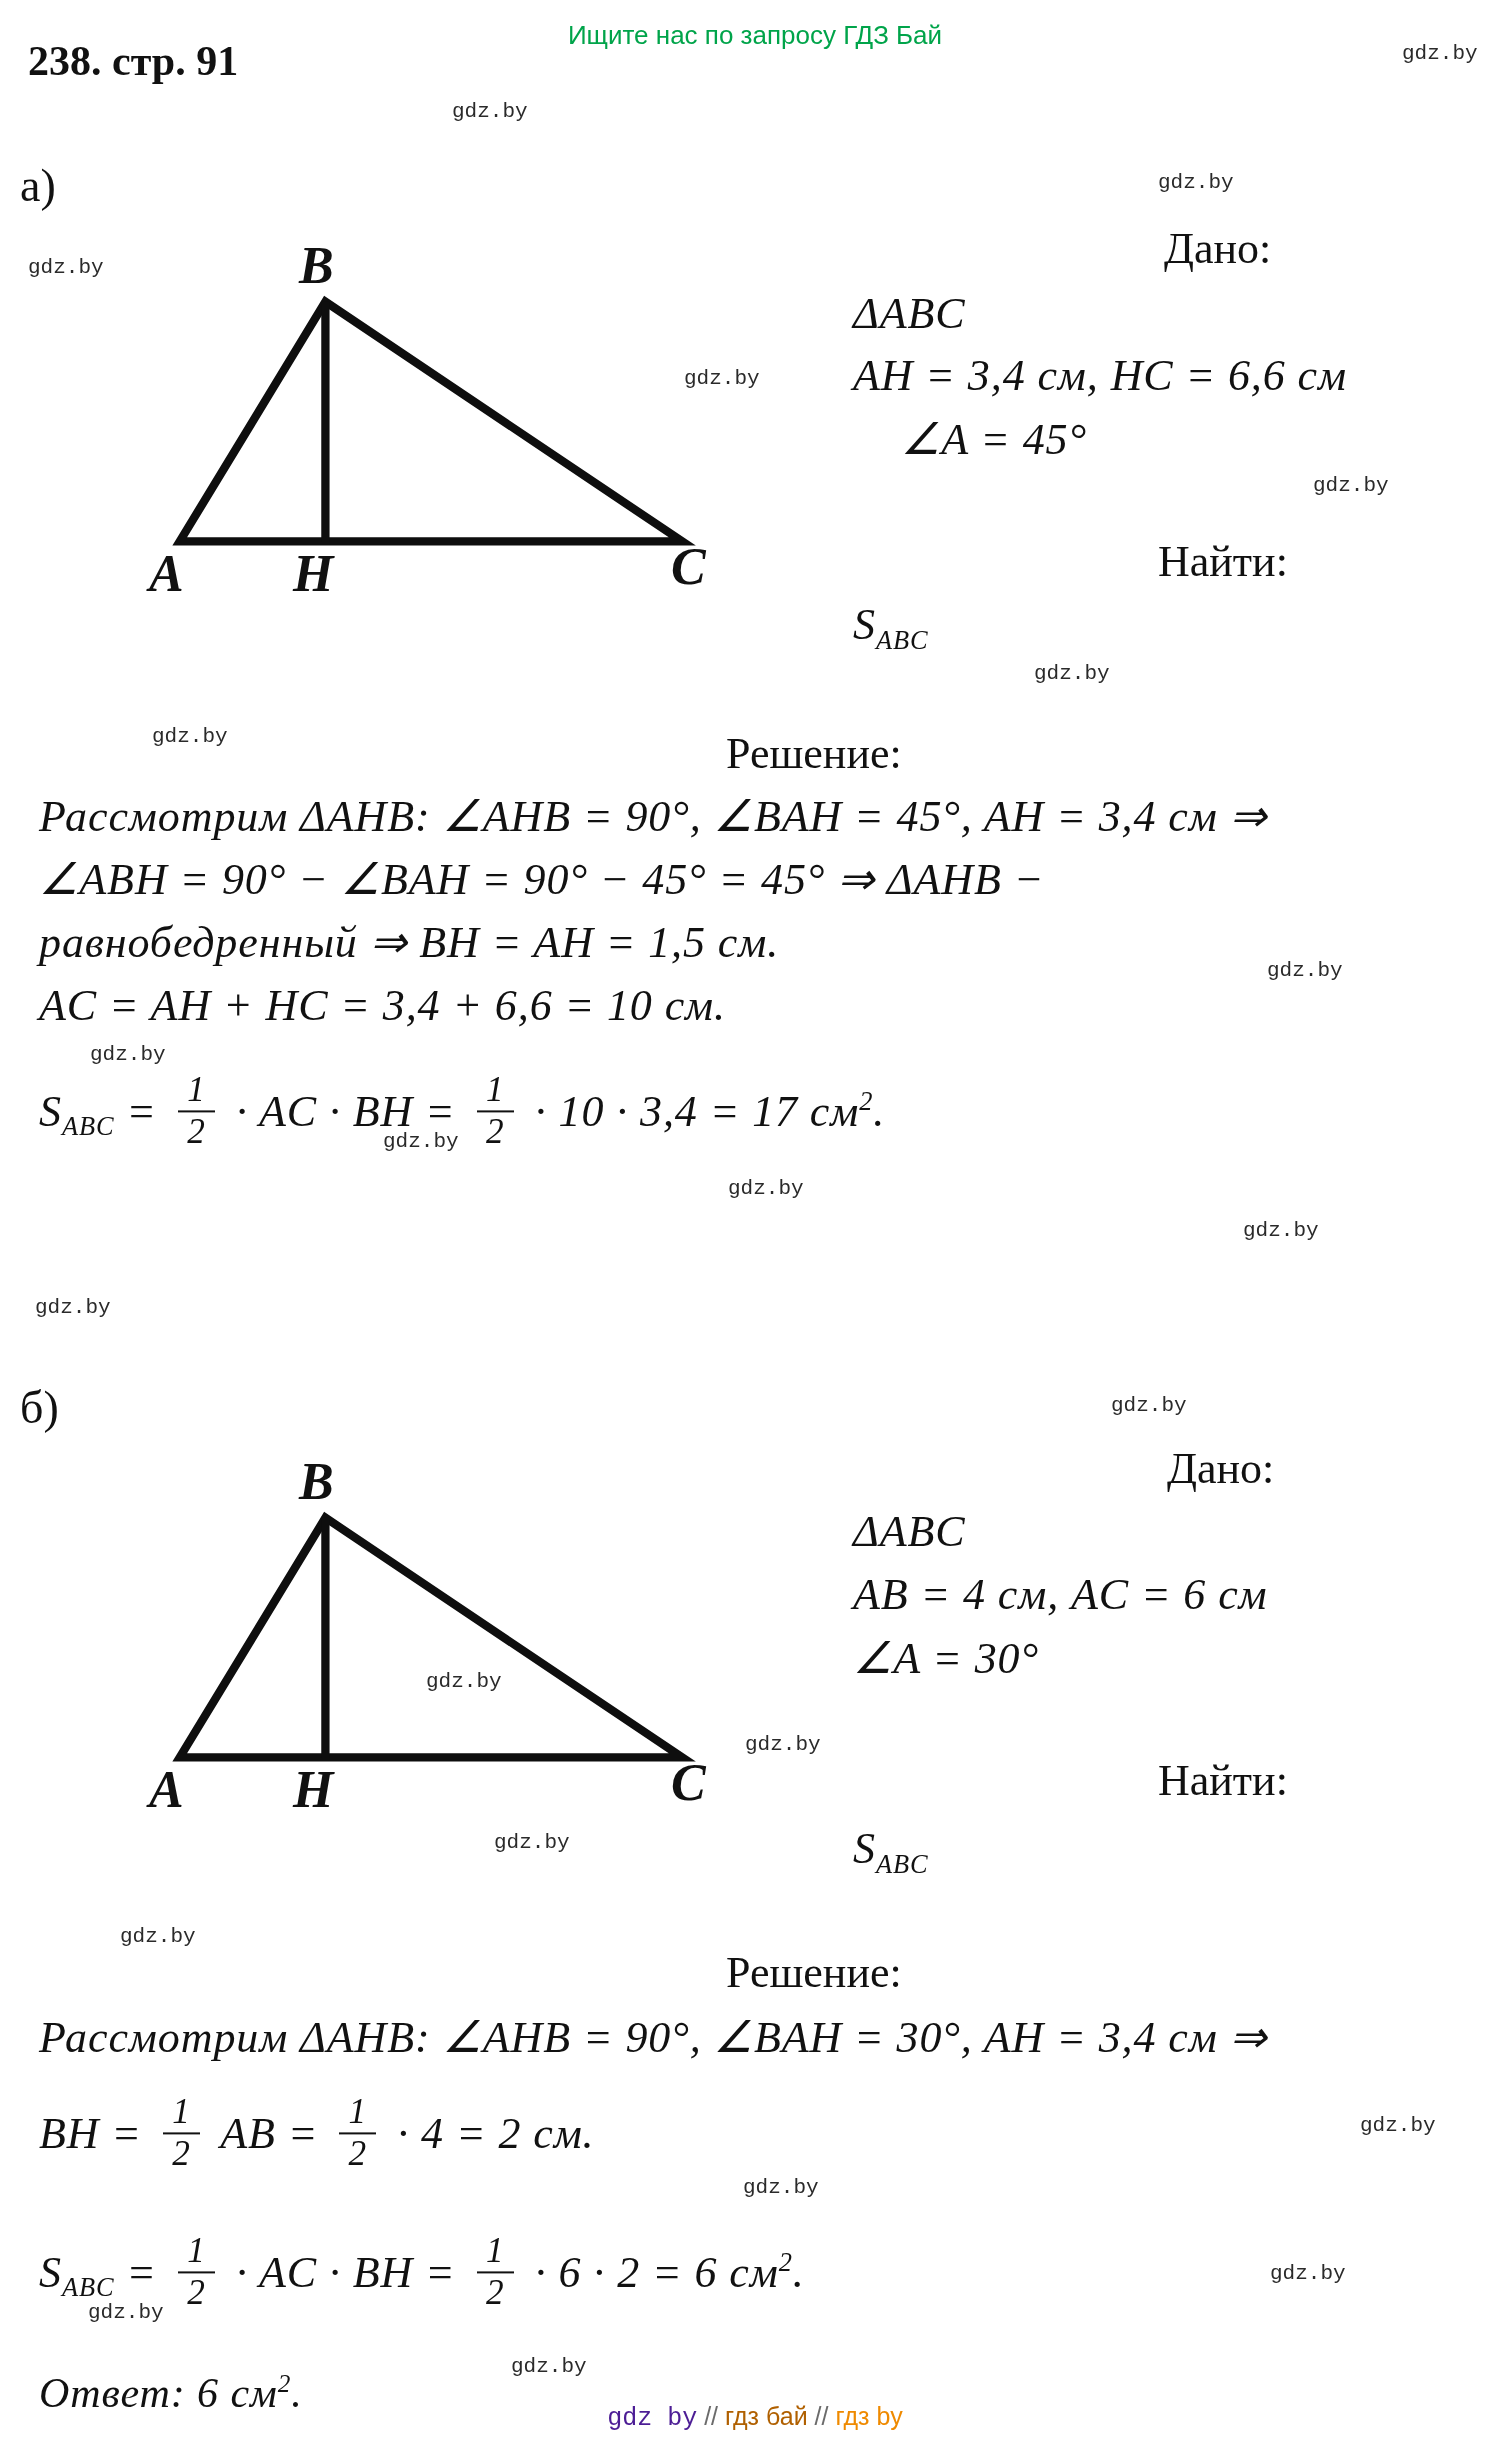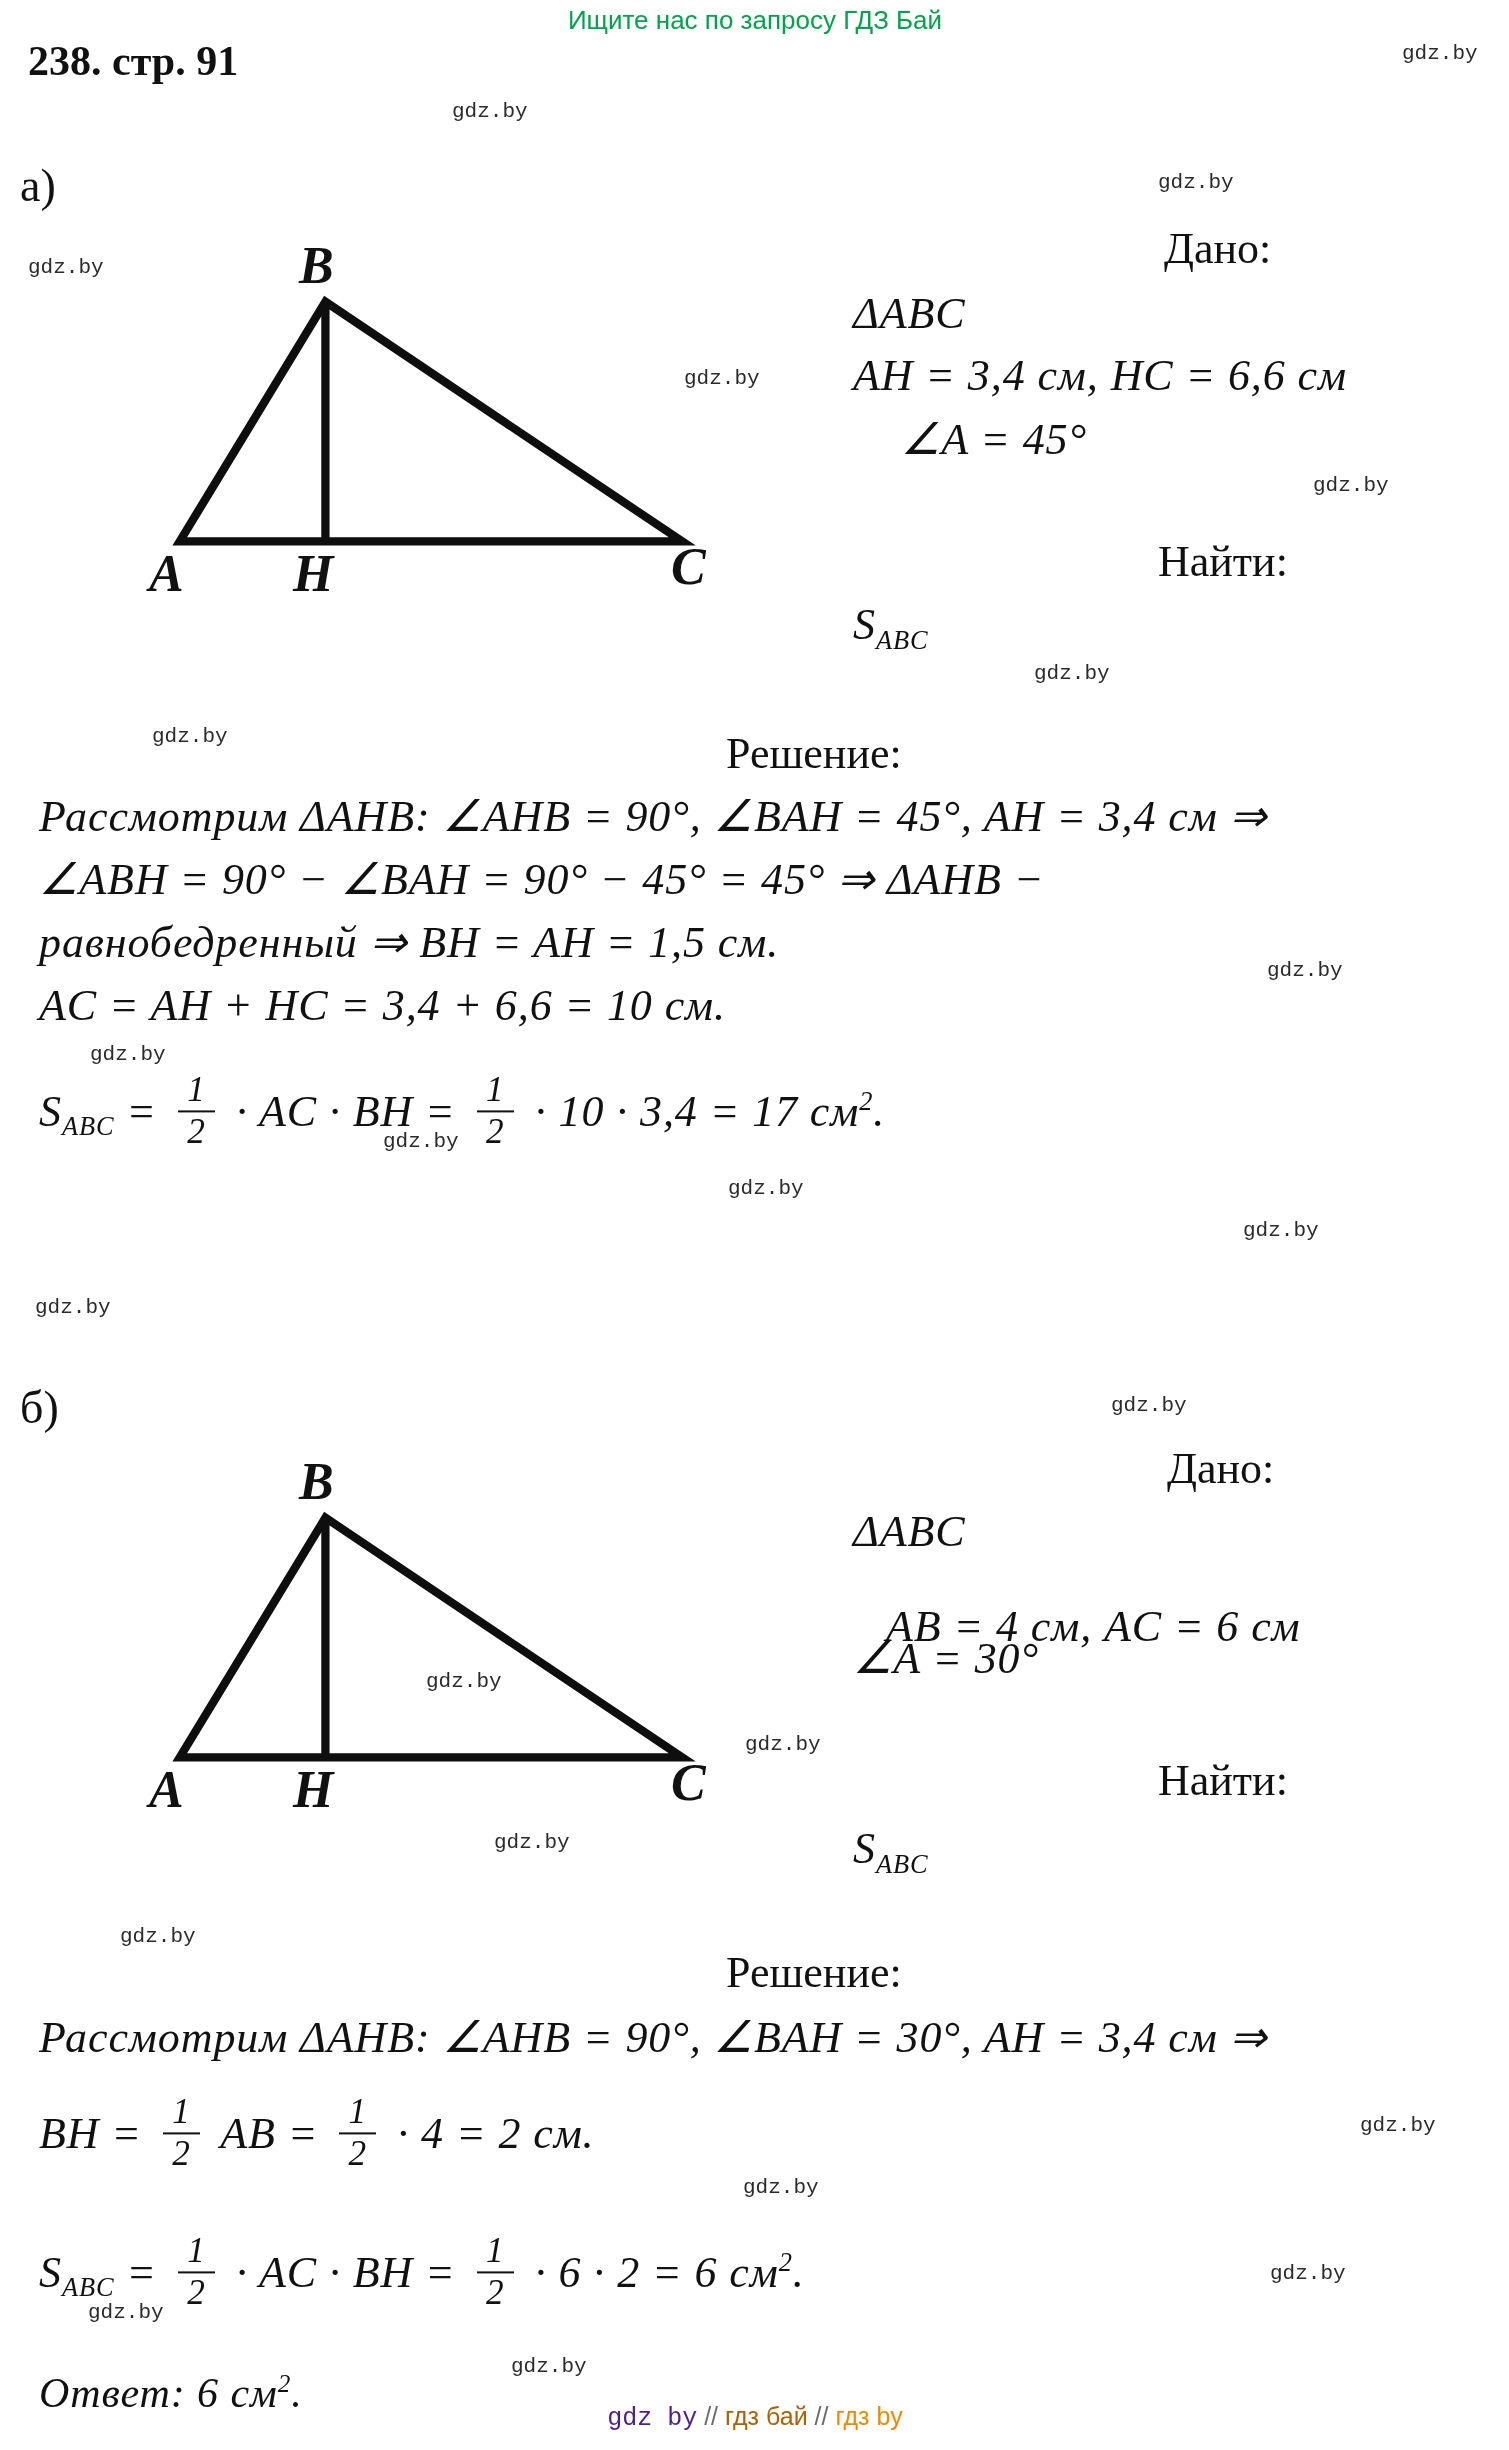--- a/index.html
+++ b/index.html
@@ -6,21 +6,21 @@
   html, body { background:#ffffff; }
   body {
     position:relative;
     width:1510px; height:2450px;
     font-family:"Liberation Serif", serif;
     color:#111;
     overflow:hidden;
   }
   .abs { position:absolute; }
   .banner {
-    left:0; top:5px; width:100%;
+    left:0; top:20px; width:100%;
     text-align:center;
     font-family:"Liberation Sans", sans-serif;
     font-size:26px;
   }
   .page-title { left:28px; top:37px; font-size:42px; font-weight:bold; }
   .part-label { font-size:46px; }
   .heading { font-size:44px; }
   .math { font-style:italic; font-size:44px; white-space:nowrap; letter-spacing:0.9px; }
   .solution { }
   .solution-line {
@@ -132,21 +132,21 @@
       <line x1="213" y1="55" x2="213" y2="315" stroke="#0e0e0e" stroke-width="9"></line>
     </svg>
     <span class="tri-label" style="left:170px; top:-14.7px;">B</span>
     <span class="tri-label" style="left:20px; top:293px;">A</span>
     <span class="tri-label" style="left:164px; top:293px;">H</span>
     <span class="tri-label" style="left:542px; top:286px;">C</span>
   </div>
 
   <div class="abs heading" style="left:1167px; top:1443px;">Дано:</div>
   <div class="abs math" style="left:853px; top:1506px;">ΔABC</div>
-  <div class="abs math" style="left:886px; top:1569px;margin-top:32px;">AB = 4 см, AC = 6 см</div>
+  <div class="abs math" style="left:853px; top:1569px;">AB = 4 см, AC = 6 см</div>
   <div class="abs math" style="left:853px; top:1632px;">∠A = 30°</div>
 
   <div class="abs heading" style="left:1158px; top:1755px;">Найти:</div>
   <div class="abs math" style="left:853px; top:1823px;">S<sub>ABC</sub></div>
 
   <div class="abs heading" style="left:726px; top:1947px;">Решение:</div>
   <div class="abs solution" style="left:39px; top:2006px; width:1447px;">
     <div class="solution-line">Рассмотрим ΔAHB: ∠AHB = 90°, ∠BAH = 30°, AH = 3,4 см ⇒</div>
     <div class="solution-line tall">BH = <span class="frac">
           <span class="num">1</span>

